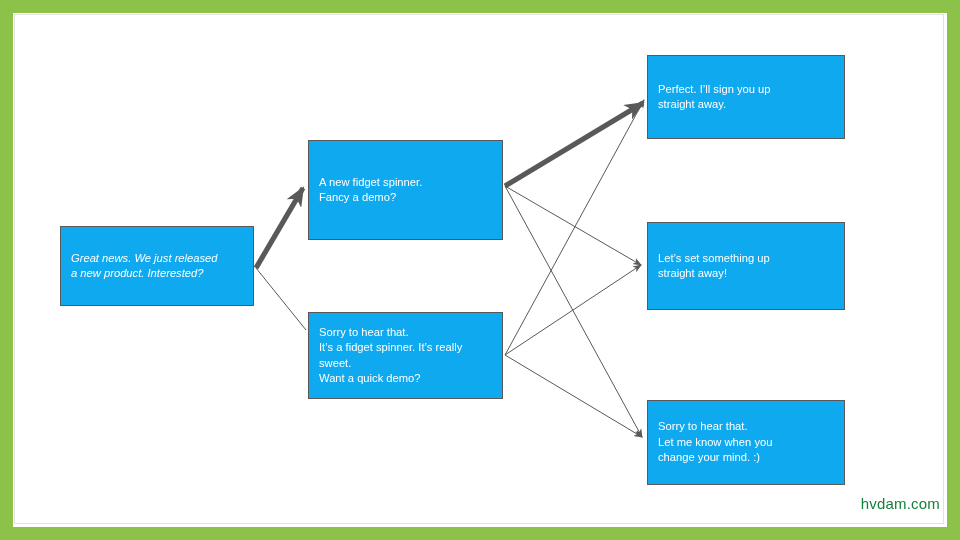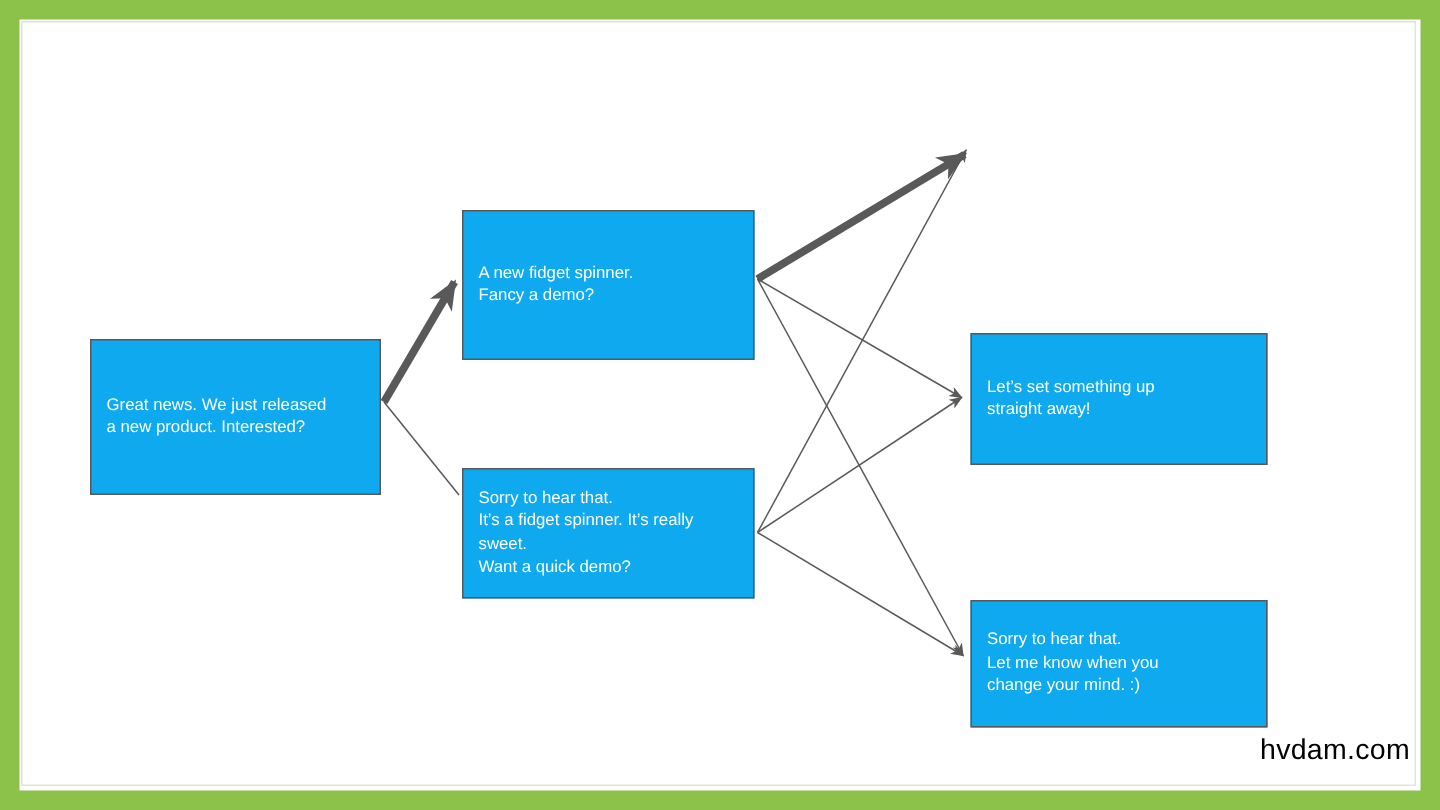--- a/index.html
+++ b/index.html
@@ -49,22 +49,22 @@
     padding: 0 10px;
     display: flex;
     flex-direction: column;
     justify-content: center;
     white-space: pre-line;
   }
   #watermark {
     position: absolute;
     right: 20px;
     bottom: 28px;
-    font-size: 19px;
-    color: #000000;
+    font-size: 15px;
+    color: #15803d;
     letter-spacing: 0.2px;
   }
 </style>
 </head>
 <body>
 
 <div id="canvas">
 
   <div id="slide-inner"></div>
 
@@ -88,36 +88,40 @@
 
     <line x1="505" y1="186" x2="642" y2="437" stroke="#595959" stroke-width="1" marker-end="url(#arrow-thin)"></line>
 
     <line x1="505" y1="355" x2="644" y2="100" stroke="#595959" stroke-width="1" marker-end="url(#arrow-thin)"></line>
 
     <line x1="505" y1="355" x2="641" y2="265" stroke="#595959" stroke-width="1" marker-end="url(#arrow-thin)"></line>
 
     <line x1="505" y1="355" x2="642" y2="437" stroke="#595959" stroke-width="1" marker-end="url(#arrow-thin)"></line>
   </svg>
 
-  <div class="node" style="left:60px; top:226px; width:194px; height:104px;">
+  <div class="node" style="left:60px; top:226px; width:194px; height:80px;font-style:italic;">
     <span>Great news. We just released
 a new product. Interested?</span>
   </div>
 
   <div class="node" style="left:308px; top:140px; width:195px; height:100px;">
     <span>A new fidget spinner.
 Fancy  a demo?</span>
   </div>
 
   <div class="node" style="left:308px; top:312px; width:195px; height:87px;">
     <span>Sorry to hear that.
 It’s a fidget spinner. It’s really sweet.
 Want a quick demo?</span>
   </div>
 
+  <div class="node" style="left:647px; top:55px; width:198px; height:84px;">
+    <span>Perfect. I’ll sign you up
+straight away.</span>
+  </div>
 
   <div class="node" style="left:647px; top:222px; width:198px; height:88px;">
     <span>Let’s set something up
 straight away!</span>
   </div>
 
   <div class="node" style="left:647px; top:400px; width:198px; height:85px;">
     <span>Sorry to hear that.
 Let me know when you
 change your mind. :)</span>

